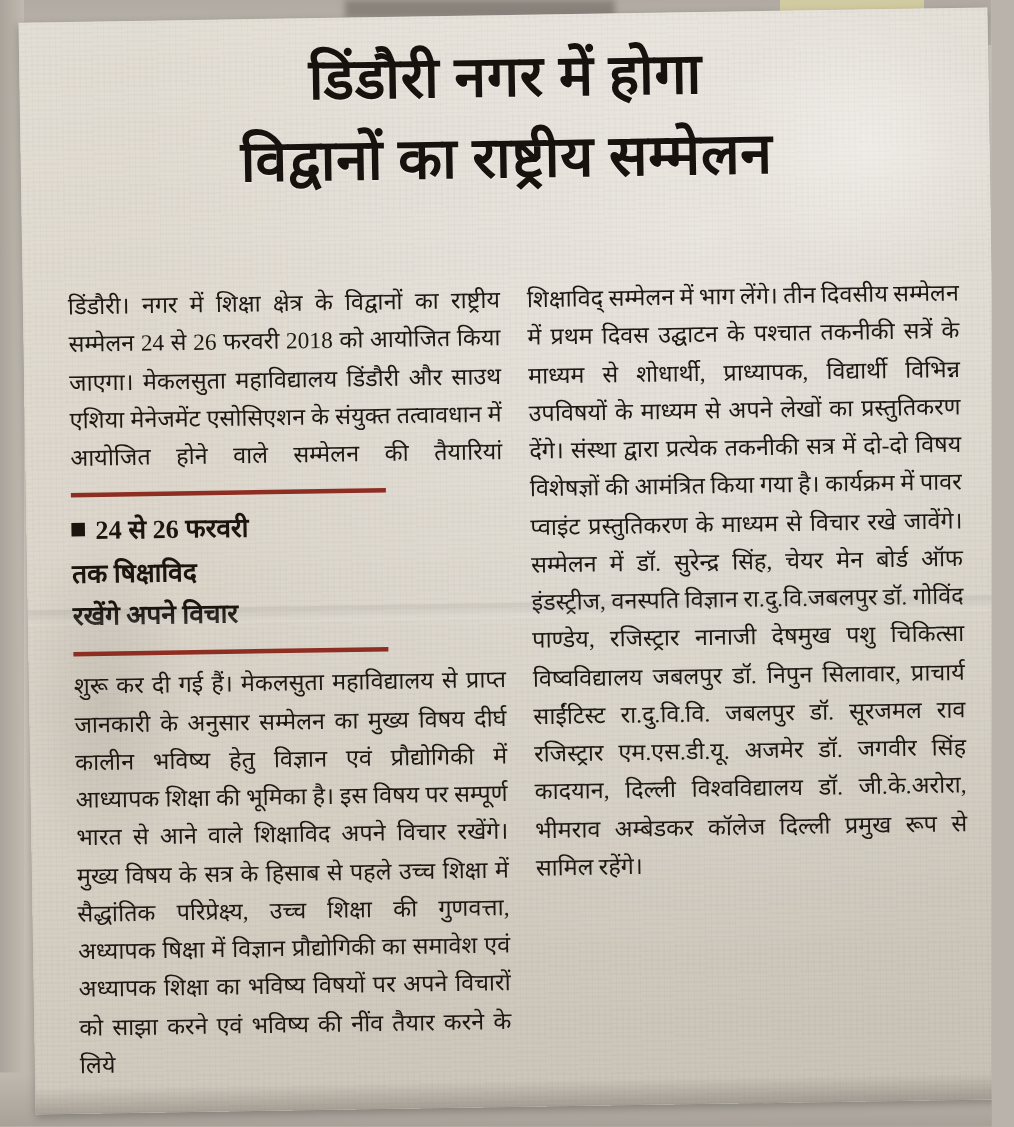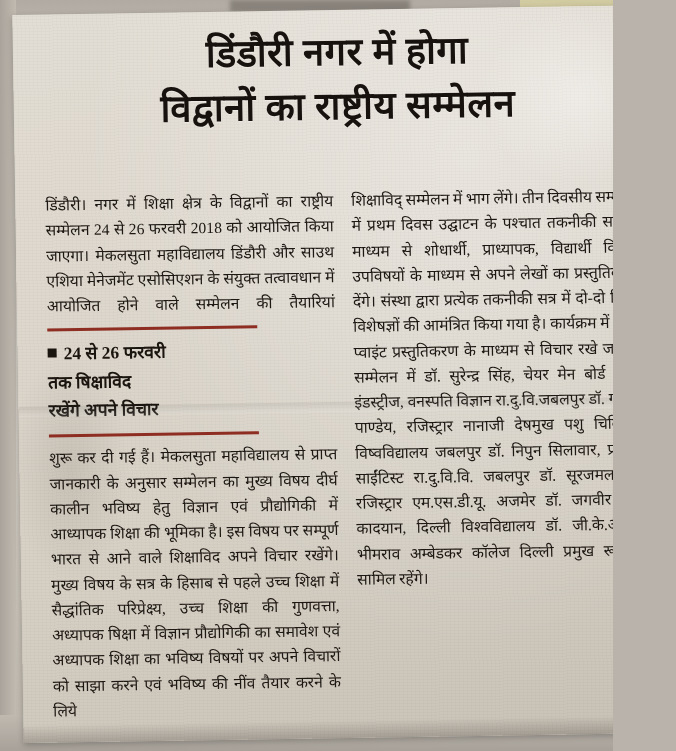--- a/index.html
+++ b/index.html
@@ -9,21 +9,21 @@
   }
   body {
     width: 676px;
     height: 751px;
     overflow: hidden;
     font-family: "Liberation Serif", serif;
   }
   .scan {
     position: absolute;
     left: 0; top: 0;
-    width: 613px;
+    width: 661px;
     height: 751px;
     background:
       radial-gradient(ellipse at 20% 10%, rgba(255,255,255,0.30), rgba(255,255,255,0) 55%),
       radial-gradient(ellipse at 85% 90%, rgba(0,0,0,0.10), rgba(0,0,0,0) 60%),
       linear-gradient(170deg, #d8d3cb 0%, #cfc9c0 35%, #c6c0b6 70%, #b5aea4 100%);
     overflow: hidden;
   }
   
   .desk-top {
     position: absolute;

